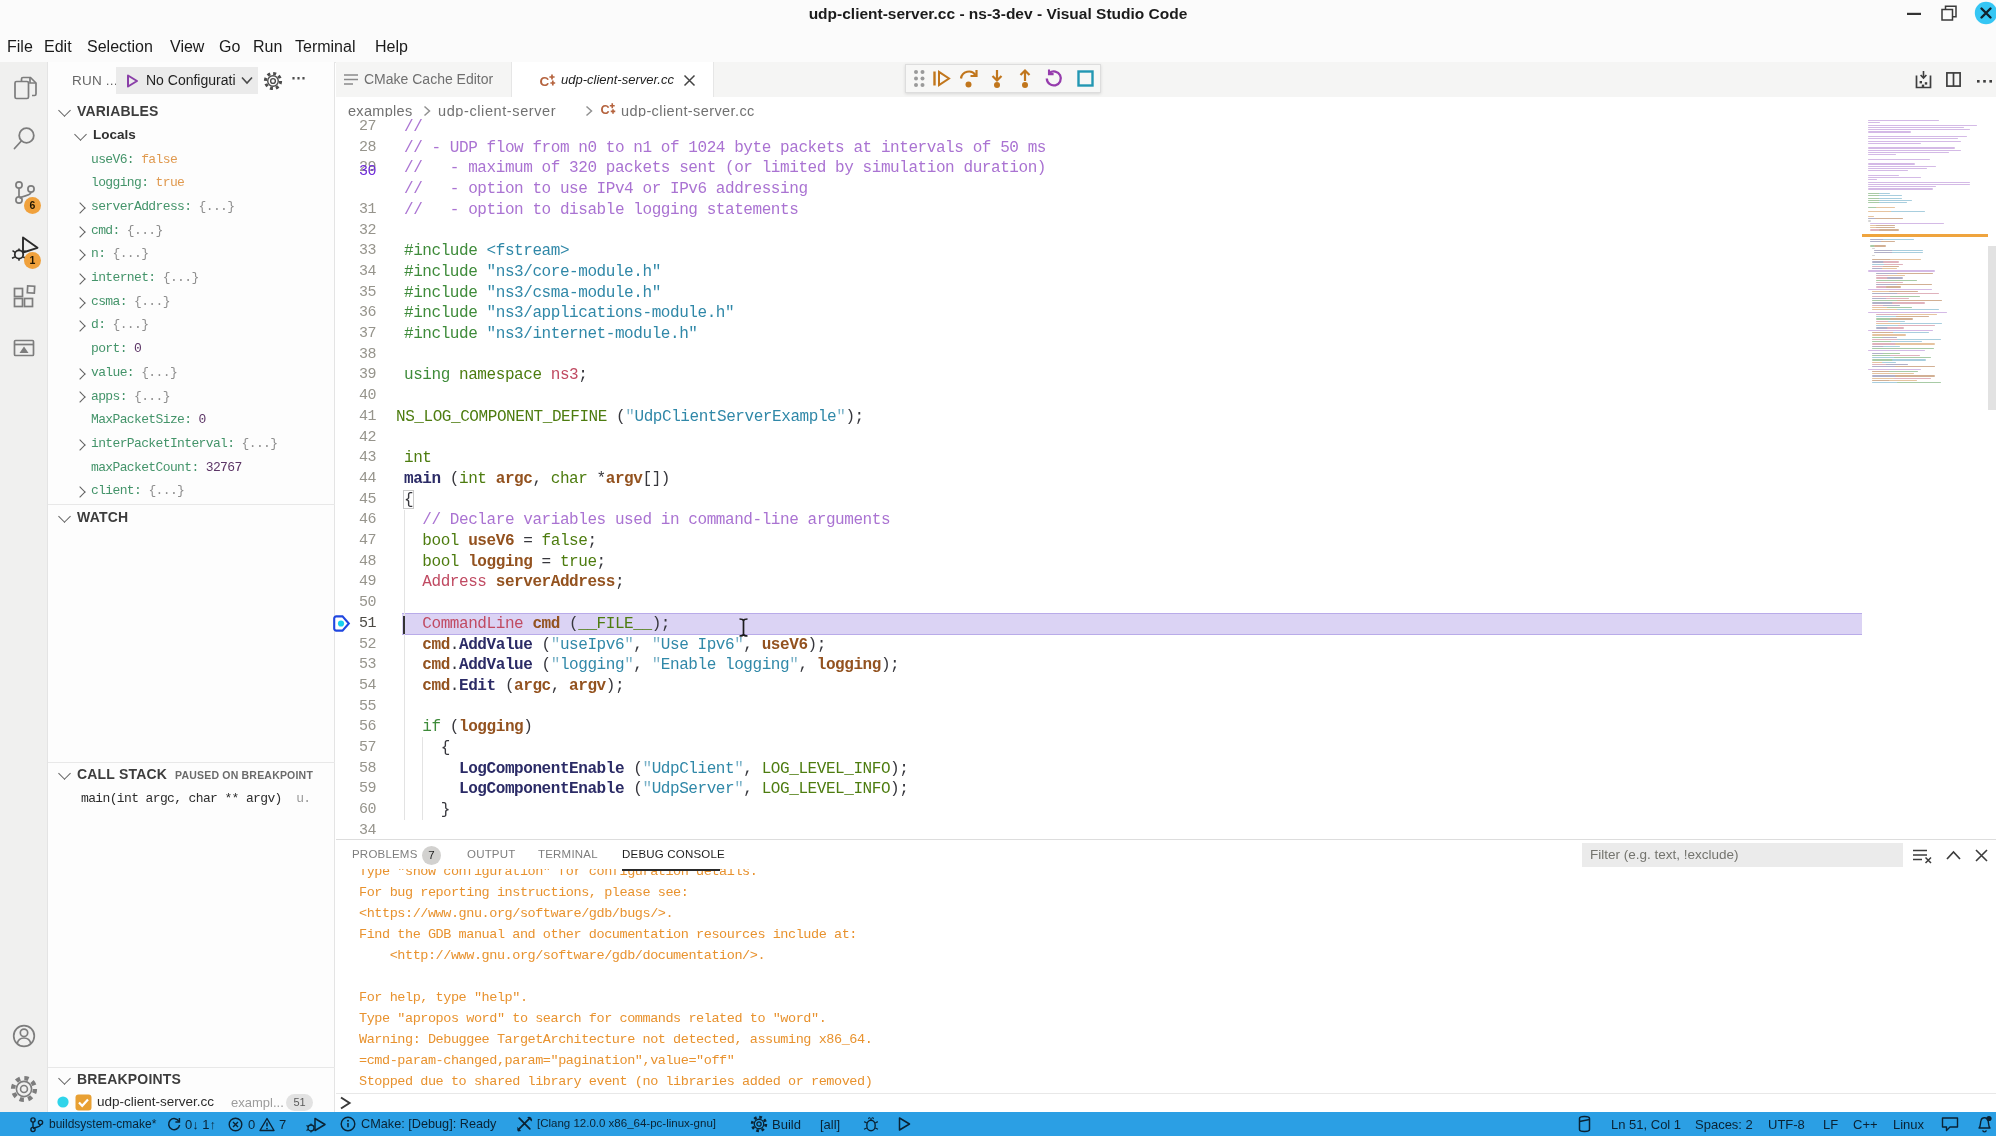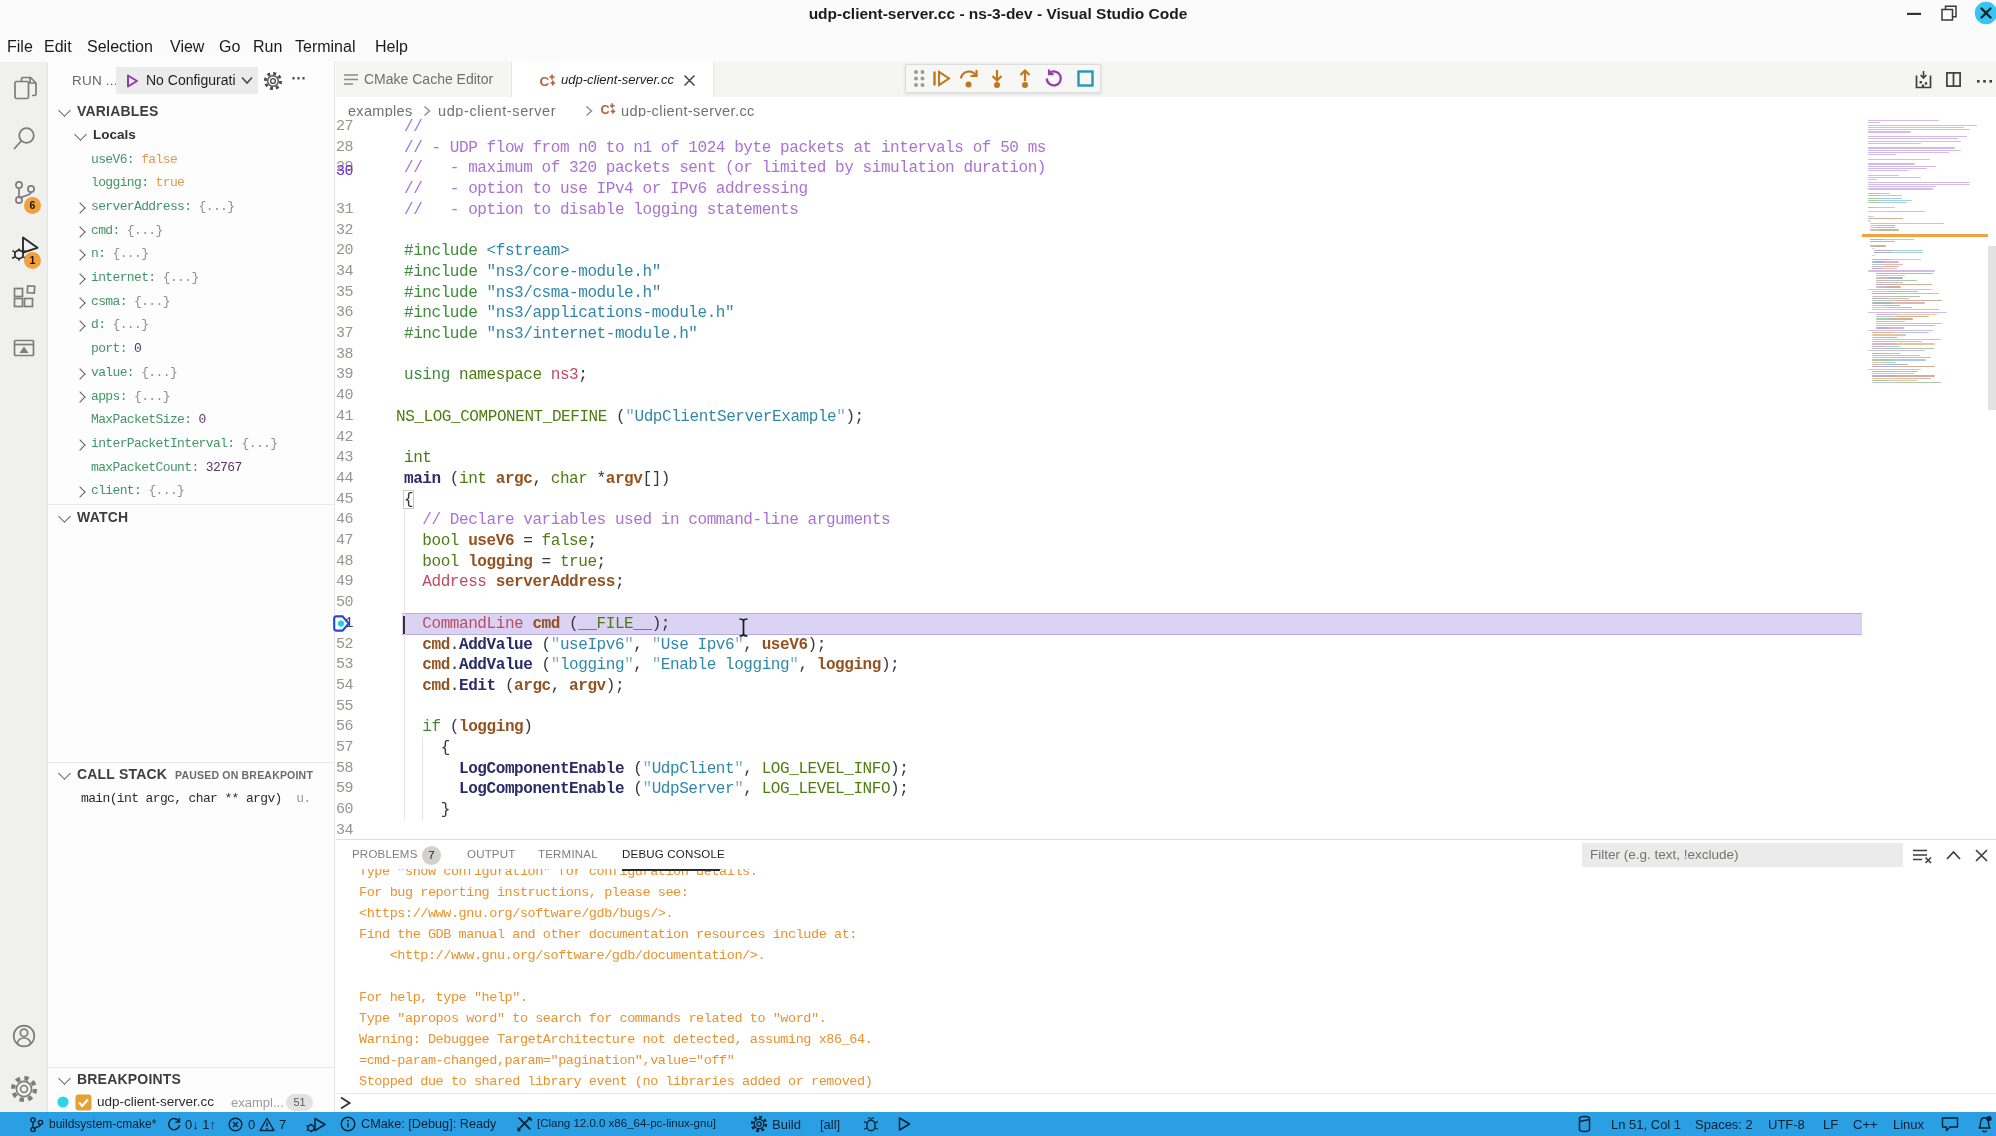--- a/index.html
+++ b/index.html
@@ -32,21 +32,21 @@
 #tab2{left:512px;top:62px;width:202px;height:35px;background:#ffffff;border-right:1px solid #e6e6e6;}
 .tabtxt{top:9px;font-size:14px;}
 #bcrumb{left:336px;top:97px;width:1660px;height:28px;background:#ffffff;font-size:14px;color:#717171;}
 
 #dtb{left:905px;top:64px;width:196px;height:29px;background:#f7f7f6;border:1px solid #ddd;
   box-shadow:0 1px 3px rgba(0,0,0,.12);}
 
 #editor{left:336px;top:117px;width:1526px;height:723px;background:#fff;}
 .cl{position:absolute;left:68px;white-space:pre;font-family:"Liberation Mono",monospace;
   font-size:16px;letter-spacing:-0.43px;line-height:20.7px;height:20.7px;}
-.ln{position:absolute;left:0px;width:40px;text-align:left;font-family:"Liberation Mono",monospace;
+.ln{position:absolute;left:0px;width:40px;text-align:right;font-family:"Liberation Mono",monospace;
   font-size:15px;letter-spacing:-0.5px;color:#96948c;line-height:20.7px;height:20.7px;}
 .c{color:#aa73d2;} .k{color:#4d7c0f;} .g{color:#3e8b3a;} .s{color:#3088a8;}
 .q{color:#7ab2c8;} .t{color:#c04a62;} .f{color:#2b2b66;font-weight:bold;}
 .v{color:#93521f;font-weight:bold;} .p{color:#37373d;}
 .iguide{position:absolute;width:1px;background:#e3e3e3;}
 
 #minimap{left:1862px;top:117px;width:126px;height:723px;background:#fff;}
 .mml{position:absolute;height:1.2px;border-radius:1px;opacity:.85;}
 
 #panel{left:336px;top:839px;width:1660px;height:273px;background:#fff;border-top:1px solid #ddd;}
@@ -278,21 +278,21 @@
 <div class="cl abs" style="left:404px;top:117.0px"><span class="c">//</span></div>
 <div class="ln abs" style="left:336px;top:137.7px;color:#96948c">28</div>
 <div class="cl abs" style="left:404px;top:137.7px"><span class="c">// - UDP flow from n0 to n1 of 1024 byte packets at intervals of 50 ms</span></div>
 <div class="ln abs" style="left:336px;top:158.4px;color:#96948c">29</div>
 <div class="cl abs" style="left:404px;top:158.4px"><span class="c">//   - maximum of 320 packets sent (or limited by simulation duration)</span></div>
 <div class="ln abs" style="left:336px;top:162px;color:#6d28d9">30</div>
 <div class="cl abs" style="left:404px;top:179.1px"><span class="c">//   - option to use IPv4 or IPv6 addressing</span></div>
 <div class="ln abs" style="left:336px;top:199.8px;color:#96948c">31</div>
 <div class="cl abs" style="left:404px;top:199.8px"><span class="c">//   - option to disable logging statements</span></div>
 <div class="ln abs" style="left:336px;top:220.5px;color:#96948c">32</div>
-<div class="ln abs" style="left:336px;top:241.2px;color:#96948c">20</div>
+<div class="ln abs" style="left:336px;top:241.2px;color:#96948c">33</div>
 <div class="cl abs" style="left:404px;top:241.2px"><span class="g">#include</span><span class="p"> </span><span class="s">&lt;fstream&gt;</span></div>
 <div class="ln abs" style="left:336px;top:261.9px;color:#96948c">34</div>
 <div class="cl abs" style="left:404px;top:261.9px"><span class="g">#include</span><span class="p"> </span><span class="s">"ns3/core-module.h"</span></div>
 <div class="ln abs" style="left:336px;top:282.6px;color:#96948c">35</div>
 <div class="cl abs" style="left:404px;top:282.6px"><span class="g">#include</span><span class="p"> </span><span class="s">"ns3/csma-module.h"</span></div>
 <div class="ln abs" style="left:336px;top:303.3px;color:#96948c">36</div>
 <div class="cl abs" style="left:404px;top:303.3px"><span class="g">#include</span><span class="p"> </span><span class="s">"ns3/applications-module.h"</span></div>
 <div class="ln abs" style="left:336px;top:324.0px;color:#96948c">37</div>
 <div class="cl abs" style="left:404px;top:324.0px"><span class="g">#include</span><span class="p"> </span><span class="s">"ns3/internet-module.h"</span></div>
 <div class="ln abs" style="left:336px;top:344.7px;color:#96948c">38</div>

